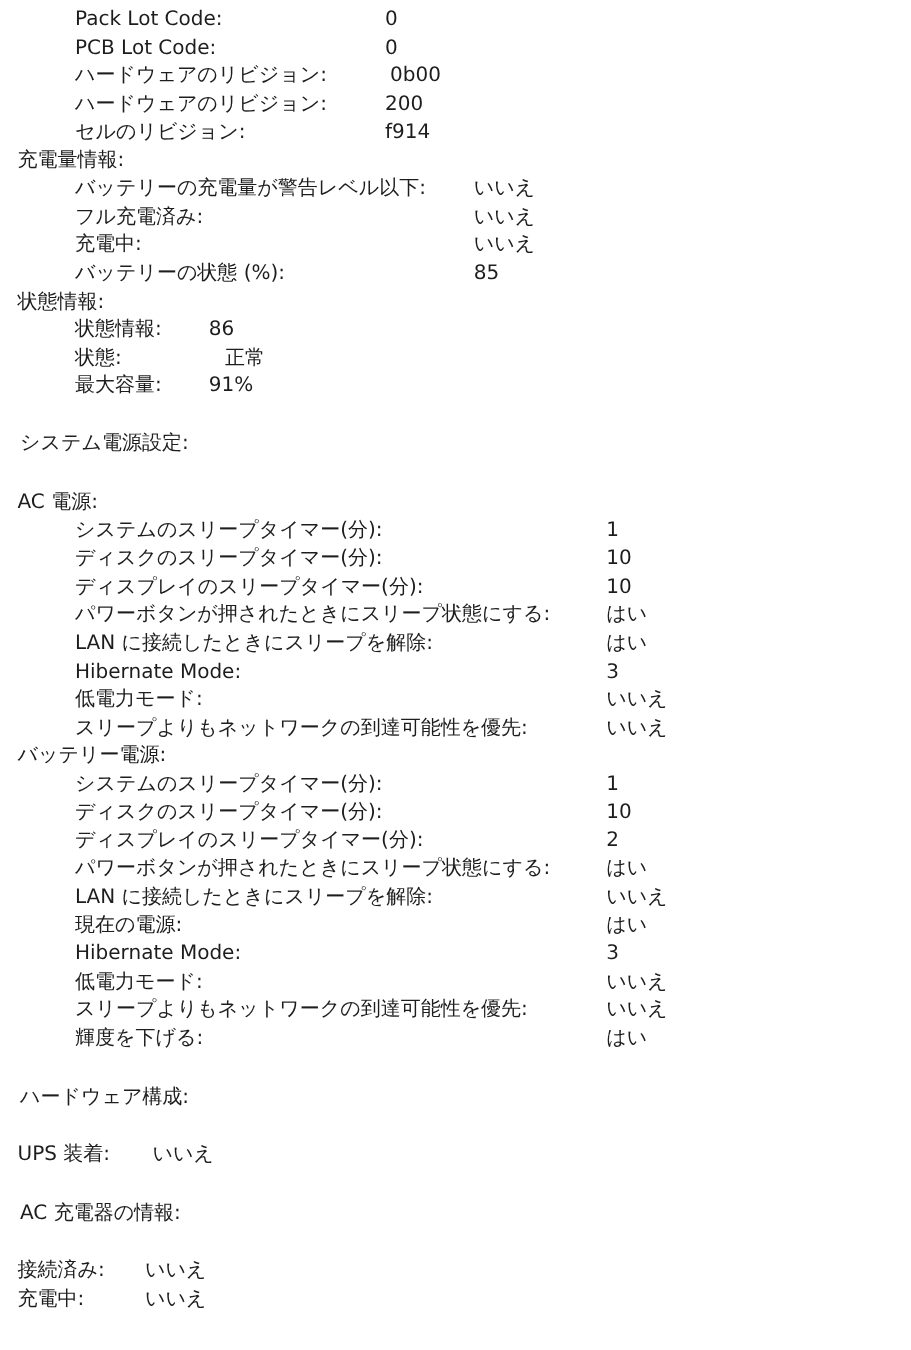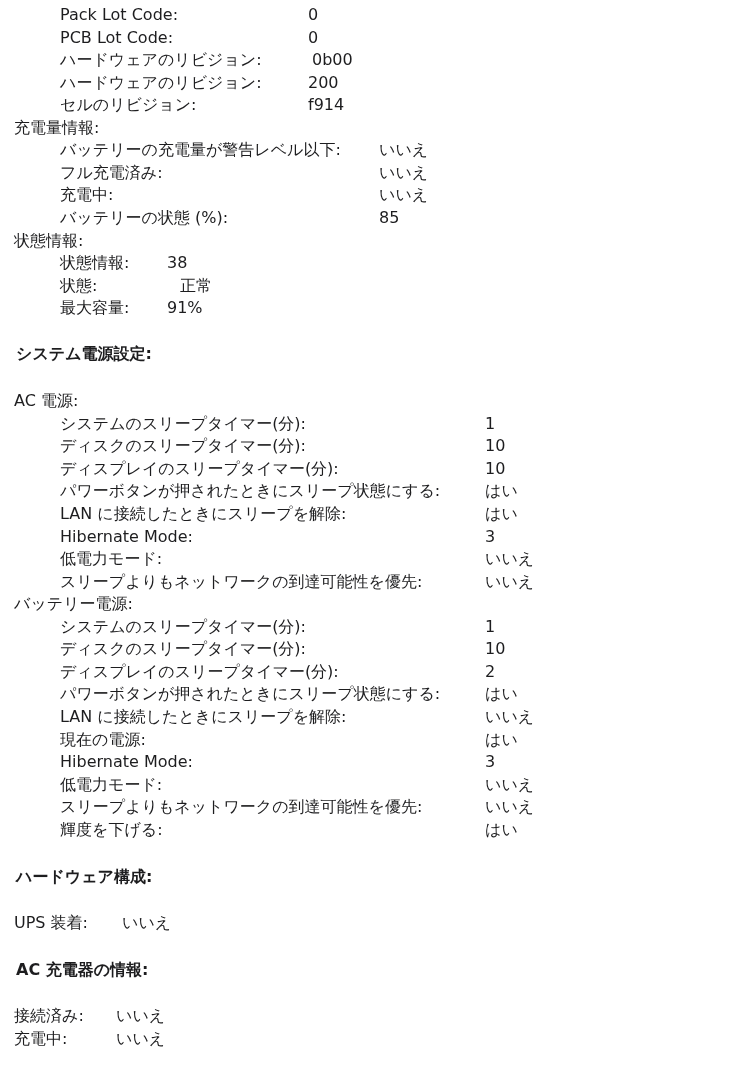--- a/index.html
+++ b/index.html
@@ -4,21 +4,21 @@
 <style>
   html, body { margin: 0; padding: 0; background: #ffffff; }
   body {
     width: 729px; height: 1080px; overflow: hidden; position: relative;
     font-family: "DejaVu Sans", "Liberation Sans", sans-serif;
     font-size: 16px; color: #1d1d1f;
   }
   .row { position: absolute; left: 0; height: 23px; line-height: 23px; white-space: nowrap; }
   .lbl { position: absolute; top: 0; }
   .val { position: absolute; top: 0; }
-  .h1 { font-weight: bold; left: 16px; }
+  .h1 { font-weight: normal; left: 16px; }
   .h2 { left: 14px; }
   .i  { left: 60px; }
 </style>
 </head>
 <body>
 
 <div>
   <div class="row" style="top:3px">
     <span class="lbl i">Pack Lot Code:</span>
     <span class="val" style="left:308px">0</span>
@@ -62,21 +62,21 @@
     <span class="val" style="left:379px">85</span>
   </div>
 </div>
 
 <div>
   <div class="row" style="top:229px">
     <span class="lbl h2">状態情報:</span>
   </div>
   <div class="row" style="top:251px">
     <span class="lbl i">状態情報:</span>
-    <span class="val" style="left:167px">38</span>
+    <span class="val" style="left:167px">86</span>
   </div>
   <div class="row" style="top:274px">
     <span class="lbl i">状態:</span>
     <span class="val" style="left:180px">正常</span>
   </div>
   <div class="row" style="top:296px">
     <span class="lbl i">最大容量:</span>
     <span class="val" style="left:167px">91%</span>
   </div>
 </div>

